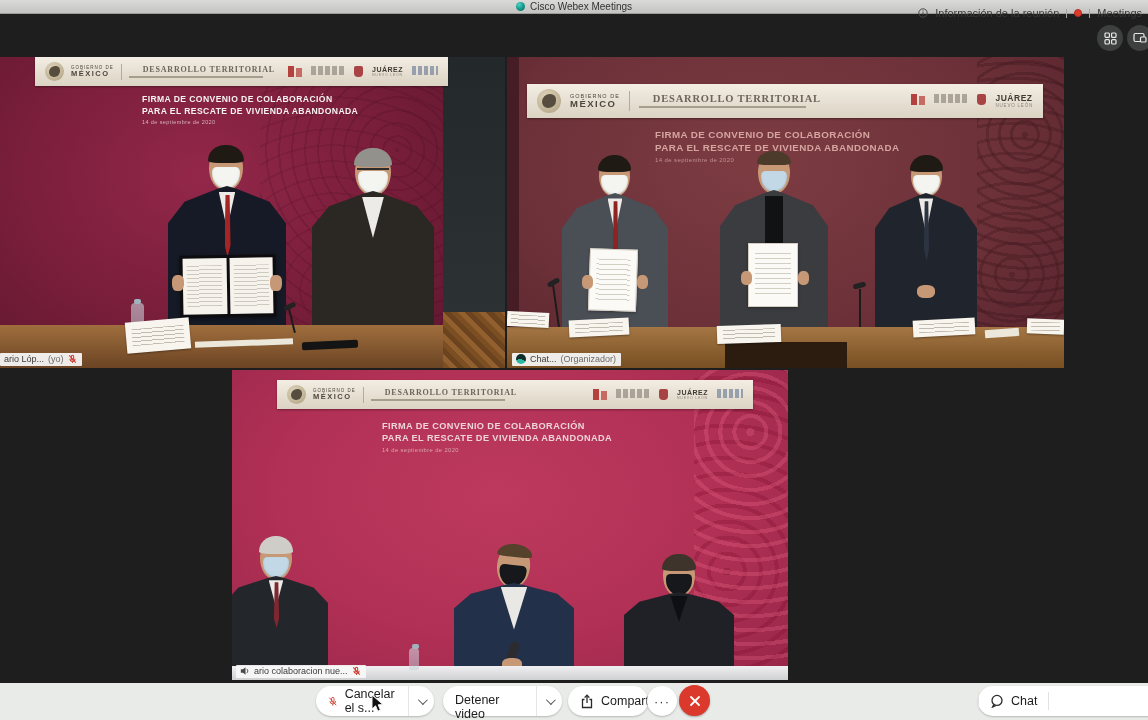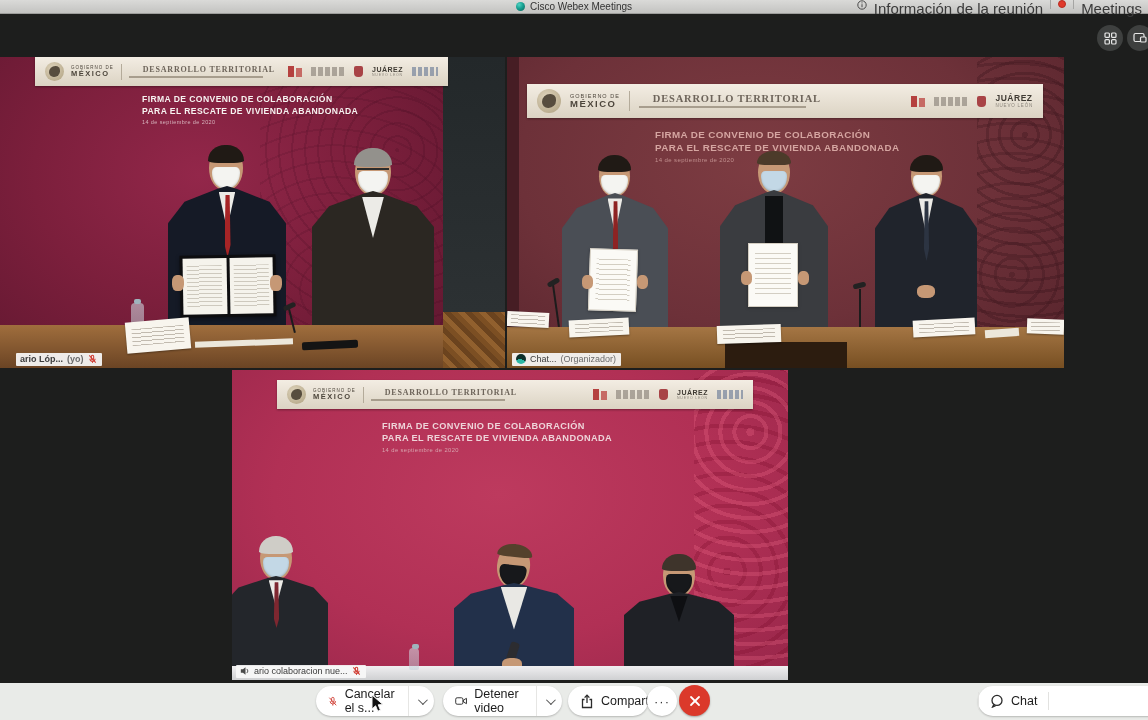--- a/index.html
+++ b/index.html
@@ -20,21 +20,21 @@
     display:flex; align-items:center; justify-content:center;
     font-size:10px; color:#333;
   }
   .tb-center { display:flex; align-items:center; gap:5px; }
   .webex-ball {
     width:9px; height:9px; border-radius:50%;
     background:radial-gradient(circle at 35% 30%, #4fd2c2 0%, #17a091 45%, #0a5e56 100%);
   }
   .tb-right {
     position:absolute; right:6px; top:0; height:26px;
-    display:flex; align-items:flex-start; gap:7px; font-size:15px; color:#3a3a3a;
+    display:flex; align-items:center; gap:7px; font-size:11px; color:#3a3a3a;
   }
   .tb-sep { width:1px; height:9px; background:#a5a5a3; }
   .rec-dot { width:8px; height:8px; border-radius:50%; background:#e03a2c; border:1px solid #b92c21; }
 
   
   .round-btn {
     width:26px; height:26px; border-radius:50%;
     background:#3e403f; display:flex; align-items:center; justify-content:center;
   }
 
@@ -59,21 +59,21 @@
     content:""; position:absolute; left:22%; top:20%; width:58%; height:58%;
     background:#574d3e; border-radius:60% 40% 55% 45%;
   }
   .gob { line-height:1; color:#4d463c; white-space:nowrap; }
   .gob .l1 { font-size:4.5px; letter-spacing:1px; }
   .gob .l2 { font-size:7.5px; font-weight:bold; letter-spacing:1.5px; }
   .banner-div { width:1px; height:16px; background:#b4ab9a; }
   .dept { line-height:1; color:#6d645a; white-space:nowrap; }
   .dept .d1 { font-size:8px; font-weight:bold; letter-spacing:.8px; font-family:"Liberation Serif", serif;margin-left:14px; }
   .dept .d2 { margin-top:2px; height:2px; width:92%; background:#a79d8d; }
-  .logo-cluster { margin-left:auto; display:flex; align-items:center; gap:9px; }
+  .logo-cluster { margin-left:auto; display:flex; gap:9px; }
   .logo-a { width:14px; height:11px; background:
       linear-gradient(#b5413f,#b5413f) 0 0/6px 11px no-repeat,
       linear-gradient(#c66a64,#c66a64) 8px 2px/6px 9px no-repeat; }
   .logo-b { width:34px; height:9px; background:
       repeating-linear-gradient(90deg,#9c948a 0 5px, transparent 5px 7px); opacity:.8; }
   .logo-c { width:9px; height:11px; background:#a84346; border-radius:2px 2px 4px 4px; }
   .juarez { line-height:1; color:#3f3a33; text-align:left; white-space:nowrap; }
   .juarez .j1 { font-size:7px; font-weight:bold; letter-spacing:.5px; }
   .juarez .j2 { font-size:3.5px; letter-spacing:.8px; color:#8b857b; margin-top:1px; }
   .logo-d { width:26px; height:9px; background:
@@ -280,21 +280,21 @@
   </div>
 
   <div class="table" style="left:0; top:268px; width:443px; height:43px; background:linear-gradient(#a06e3d,#6b4424);"></div>
   <div class="bottle" style="left:131px; top:246px; height:36px;"></div>
   <div class="namecard" style="left:126px; top:263px; width:64px; height:31px; transform:rotate(-5deg);"></div>
   <div class="paper" style="left:195px; top:283px; width:98px; height:6px; transform:rotate(-2deg);"></div>
   <div class="mic-rod" style="left:291px; top:252px; height:24px; transform:rotate(-14deg);"></div>
   <div class="mic-cap" style="left:283px; top:247px; transform:rotate(-25deg);"></div>
   <div class="paper" style="left:302px; top:284px; width:56px; height:8px; background:#141414; border-radius:2px; transform:rotate(-3deg);"></div>
 
-  <div class="tile-label" style="left:16px;font-weight:bold;">
+  <div class="tile-label" style="left:0;">
     <span>ario Lóp...</span>
     <span class="suffix">(yo)</span>
     <svg width="9" height="10" viewBox="0 0 14 14">
       <g fill="none" stroke="#cf3a30" stroke-width="1.6">
         <rect x="5.2" y="1" width="3.6" height="7" rx="1.8"></rect>
         <path d="M3 6.5a4 4 0 0 0 8 0"></path>
           <line x1="7" y1="10.5" x2="7" y2="13"></line>
         <line x1="2" y1="1.5" x2="12" y2="12.5"></line>
       </g>
     </svg>
@@ -509,21 +509,21 @@
       </g>
     </svg>
     <span>Cancelar el s...</span>
   </div>
   <div class="chev-sect">
     <span class="chevron"></span>
   </div>
 </div>
 
 <div class="pill" style="left:443px; width:119px;">
-  <div class="sect" style="padding-right:6px;">
+  <div class="sect" style="padding-right:6px;flex-direction:column;">
     <svg width="17" height="12" viewBox="0 0 17 12">
       <rect x="1" y="1.5" width="10" height="9" rx="2" fill="none" stroke="#2b2b2b" stroke-width="1.3"></rect>
       <path d="M12 4.5 l4 -2.2 v7.4 l-4 -2.2 z" fill="none" stroke="#2b2b2b" stroke-width="1.3"></path>
     </svg>
     <span>Detener video</span>
   </div>
   <div class="chev-sect">
     <span class="chevron"></span>
   </div>
 </div>

